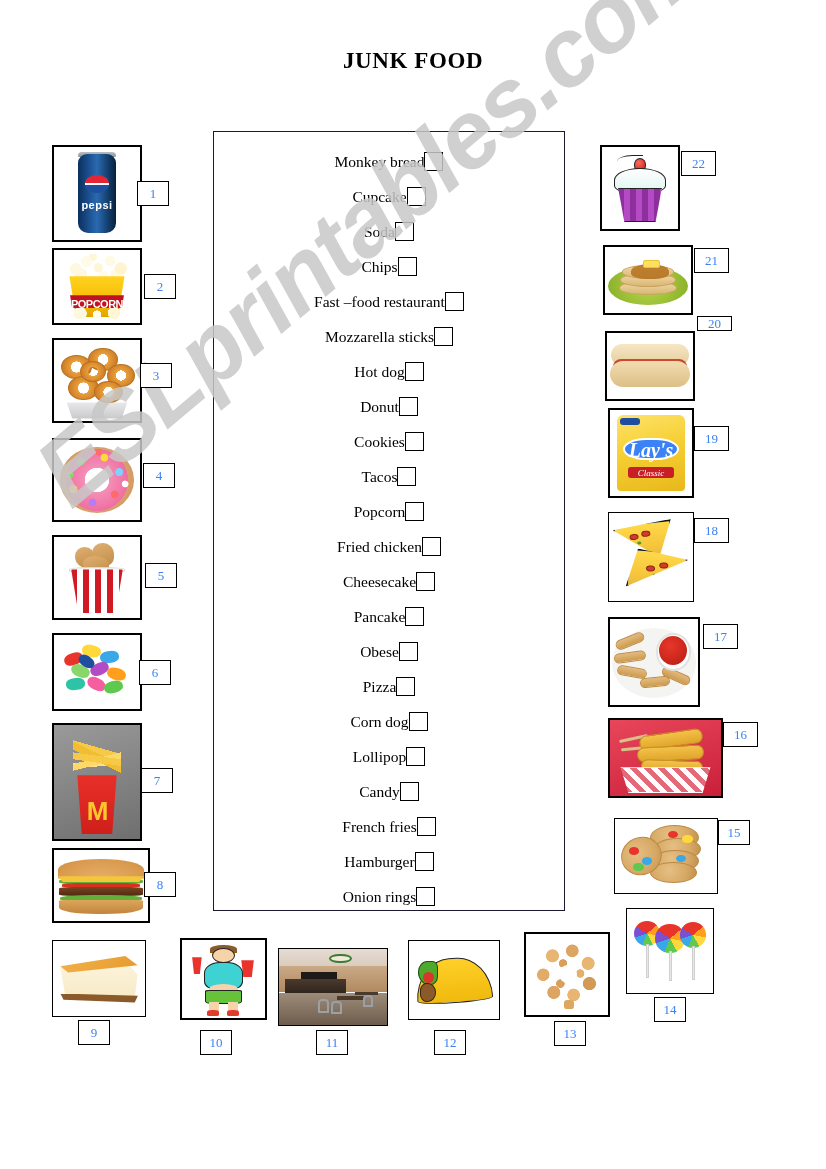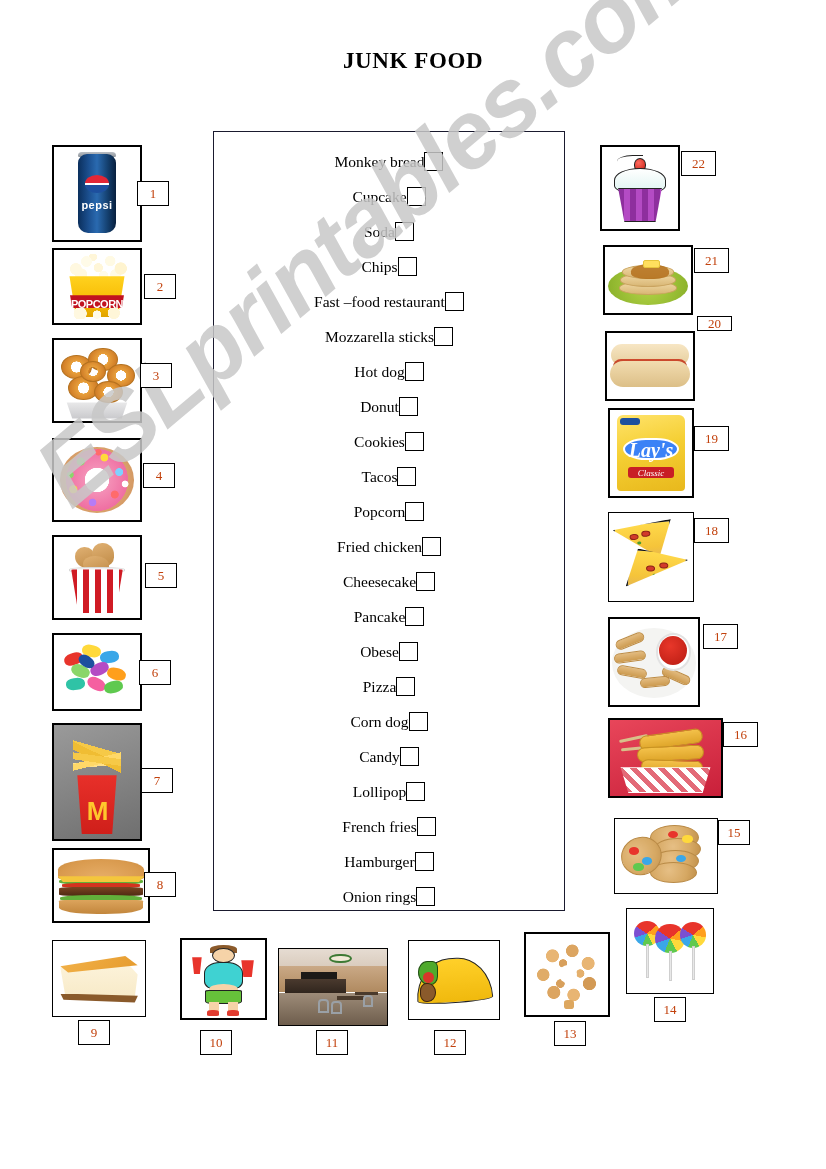--- a/index.html
+++ b/index.html
@@ -105,21 +105,21 @@
   .num-box {
     position: absolute;
     border: 1px solid #000;
     box-sizing: border-box;
     background: #fff;
     font-size: 13px;
     display: flex;
     align-items: center;
     justify-content: center;
     z-index: 6;
-    color: #c2410c;
+    color: #3b82f6;
   }
 
   .art { position: absolute; left:0; top:0; width:100%; height:100%; }
 
   
   .c { position: absolute; }
 
   
   .pepsi-can {
     left: 28%; top: 8%; width: 44%; height: 84%;
@@ -592,25 +592,25 @@
     </div>
   <div class="word-row">
       <span class="word-label">Pizza</span>
       <span class="answer-box"></span>
     </div>
   <div class="word-row">
       <span class="word-label">Corn dog</span>
       <span class="answer-box"></span>
     </div>
   <div class="word-row">
+      <span class="word-label">Lollipop</span>
+      <span class="answer-box"></span>
+    </div>
+  <div class="word-row">
       <span class="word-label">Candy</span>
-      <span class="answer-box"></span>
-    </div>
-  <div class="word-row">
-      <span class="word-label">Lollipop</span>
       <span class="answer-box"></span>
     </div>
   <div class="word-row">
       <span class="word-label">French fries</span>
       <span class="answer-box"></span>
     </div>
   <div class="word-row">
       <span class="word-label">Hamburger</span>
       <span class="answer-box"></span>
     </div>

